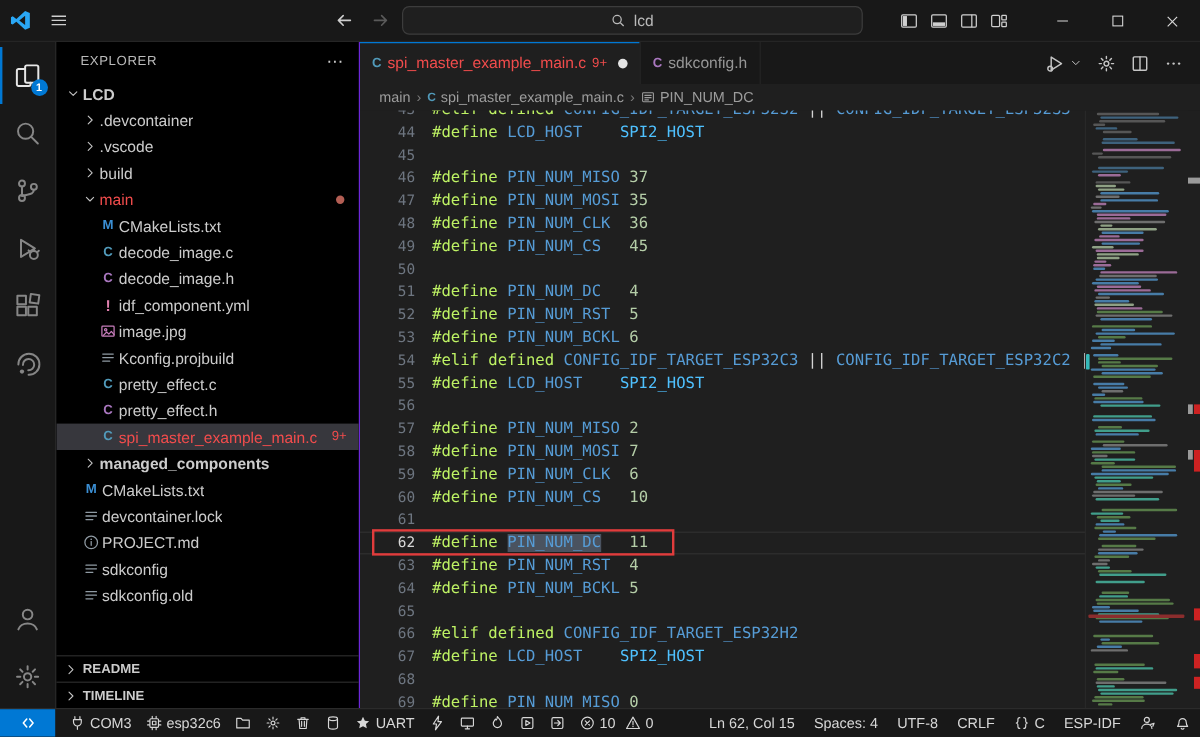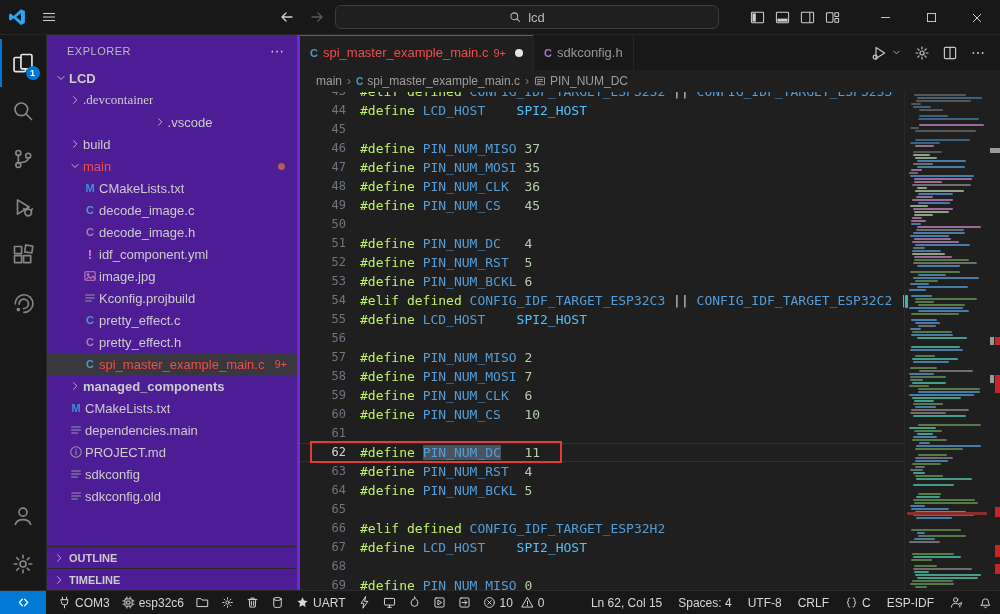--- a/index.html
+++ b/index.html
@@ -25,21 +25,21 @@
   
   .main{display:flex;height:555px}
   .activitybar{width:47px;background:#181818;border-right:1px solid #2b2b2b;box-sizing:border-box;
       display:flex;flex-direction:column;align-items:center;padding-top:4px}
   .ab-item{width:47px;height:48px;display:flex;align-items:center;justify-content:center;color:#868686;cursor:pointer;position:relative}
   .ab-item.active{color:#e7e7e7;box-shadow:inset 2px 0 0 #0078d4}
   .ab-badge{position:absolute;right:7px;bottom:7px;min-width:14px;height:14px;border-radius:8px;background:#0078d4;
       color:#fff;font-size:9px;display:flex;align-items:center;justify-content:center;font-weight:700}
   .ab-bottom{margin-top:auto;margin-bottom:2px;display:flex;flex-direction:column;align-items:center}
 
-  .sidebar{width:253px;background:#4c1d95;border-right:3px solid #6d28d9;box-sizing:border-box;display:flex;flex-direction:column}
+  .sidebar{width:253px;background:#000000;border-right:1px solid #6d28d9;box-sizing:border-box;display:flex;flex-direction:column}
   .sb-header{height:32px;display:flex;align-items:center;padding:0 12px 0 20px;color:#bbbbbb;font-size:11px;letter-spacing:.5px;flex:none}
   .sb-header .more{margin-left:auto;color:#cccccc;cursor:pointer;letter-spacing:1px;font-size:14px}
   .tree{flex:1;overflow:hidden}
   .trow{height:22px;display:flex;align-items:center;cursor:pointer;color:#cccccc;white-space:nowrap}
   .trow.selected{background:#37373d}
   .trow .chev{width:16px;flex:none;display:flex;justify-content:center;color:#c5c5c5}
   .trow .ficon{width:18px;flex:none;display:flex;justify-content:center;font-weight:700;font-size:11px}
   .trow .lbl{overflow:hidden;text-overflow:ellipsis}
   .trow .lbl.bold{font-weight:700}
   .err-text{color:#f14c4c}
@@ -241,29 +241,29 @@
     </div>
     <div class="tree" id="tree">
         <div class="trow" style="padding-left: 6px;">
           <span class="chev">
             <svg width="12" height="12" viewBox="0 0 16 16">
               <path d="m4 6 4 4 4-4" stroke="currentColor" fill="none" stroke-width="1.2" stroke-linecap="round" stroke-linejoin="round"></path>
             </svg>
           </span>
           <span class="lbl bold">LCD</span>
         </div>
-        <div class="trow" style="padding-left: 20px; font-family: Liberation Serif, serif;">
+        <div class="trow" style="padding-left: 20px;">
           <span class="chev">
             <svg width="12" height="12" viewBox="0 0 16 16">
               <path d="m6 3.6 4.4 4.4L6 12.4" stroke="currentColor" fill="none" stroke-width="1.2" stroke-linecap="round" stroke-linejoin="round"></path>
             </svg>
           </span>
           <span class="lbl">.devcontainer</span>
         </div>
-        <div class="trow" style="padding-left: 20px; justify-content: center;">
+        <div class="trow" style="padding-left: 20px;">
           <span class="chev">
             <svg width="12" height="12" viewBox="0 0 16 16">
               <path d="m6 3.6 4.4 4.4L6 12.4" stroke="currentColor" fill="none" stroke-width="1.2" stroke-linecap="round" stroke-linejoin="round"></path>
             </svg>
           </span>
           <span class="lbl">.vscode</span>
         </div>
         <div class="trow" style="padding-left: 20px;">
           <span class="chev">
             <svg width="12" height="12" viewBox="0 0 16 16">
@@ -339,21 +339,21 @@
         <div class="trow" style="padding-left: 20px;">
           <span class="ficon" style="color: rgb(59, 143, 212);">M</span>
           <span class="lbl">CMakeLists.txt</span>
         </div>
         <div class="trow" style="padding-left: 20px;">
           <span class="ficon" style="color: rgb(143, 154, 163);">
             <svg width="14" height="14" viewBox="0 0 16 16">
               <path d="M3 4.6h10M3 8h10M3 11.4h6.6" stroke="currentColor" fill="none" stroke-width="1.2" stroke-linecap="round" stroke-linejoin="round"></path>
             </svg>
           </span>
-          <span class="lbl">dependencies.main</span>
+          <span class="lbl">devcontainer.lock</span>
         </div>
         <div class="trow" style="padding-left: 20px;">
           <span class="ficon" style="color: rgb(143, 154, 163);">
             <svg width="14" height="14" viewBox="0 0 16 16">
               <circle cx="8" cy="8" r="6" stroke="currentColor" fill="none" stroke-width="1.2" stroke-linecap="round" stroke-linejoin="round"></circle>
               <path d="M8 7.2v3.6" stroke="currentColor" fill="none" stroke-width="1.2" stroke-linecap="round" stroke-linejoin="round"></path>
               <circle cx="8" cy="5" r=".8" fill="currentColor"></circle>
             </svg>
           </span>
           <span class="lbl">PROJECT.md</span>
@@ -375,21 +375,21 @@
           <span class="lbl">sdkconfig.old</span>
         </div>
       </div>
     <div class="sections" id="sections">
         <div class="section">
           <span class="chev">
             <svg width="12" height="12" viewBox="0 0 16 16">
               <path d="m6 3.6 4.4 4.4L6 12.4" stroke="currentColor" fill="none" stroke-width="1.2" stroke-linecap="round" stroke-linejoin="round"></path>
             </svg>
           </span>
-          <span>OUTLINE</span>
+          <span>README</span>
         </div>
         <div class="section">
           <span class="chev">
             <svg width="12" height="12" viewBox="0 0 16 16">
               <path d="m6 3.6 4.4 4.4L6 12.4" stroke="currentColor" fill="none" stroke-width="1.2" stroke-linecap="round" stroke-linejoin="round"></path>
             </svg>
           </span>
           <span>TIMELINE</span>
         </div>
       </div>

